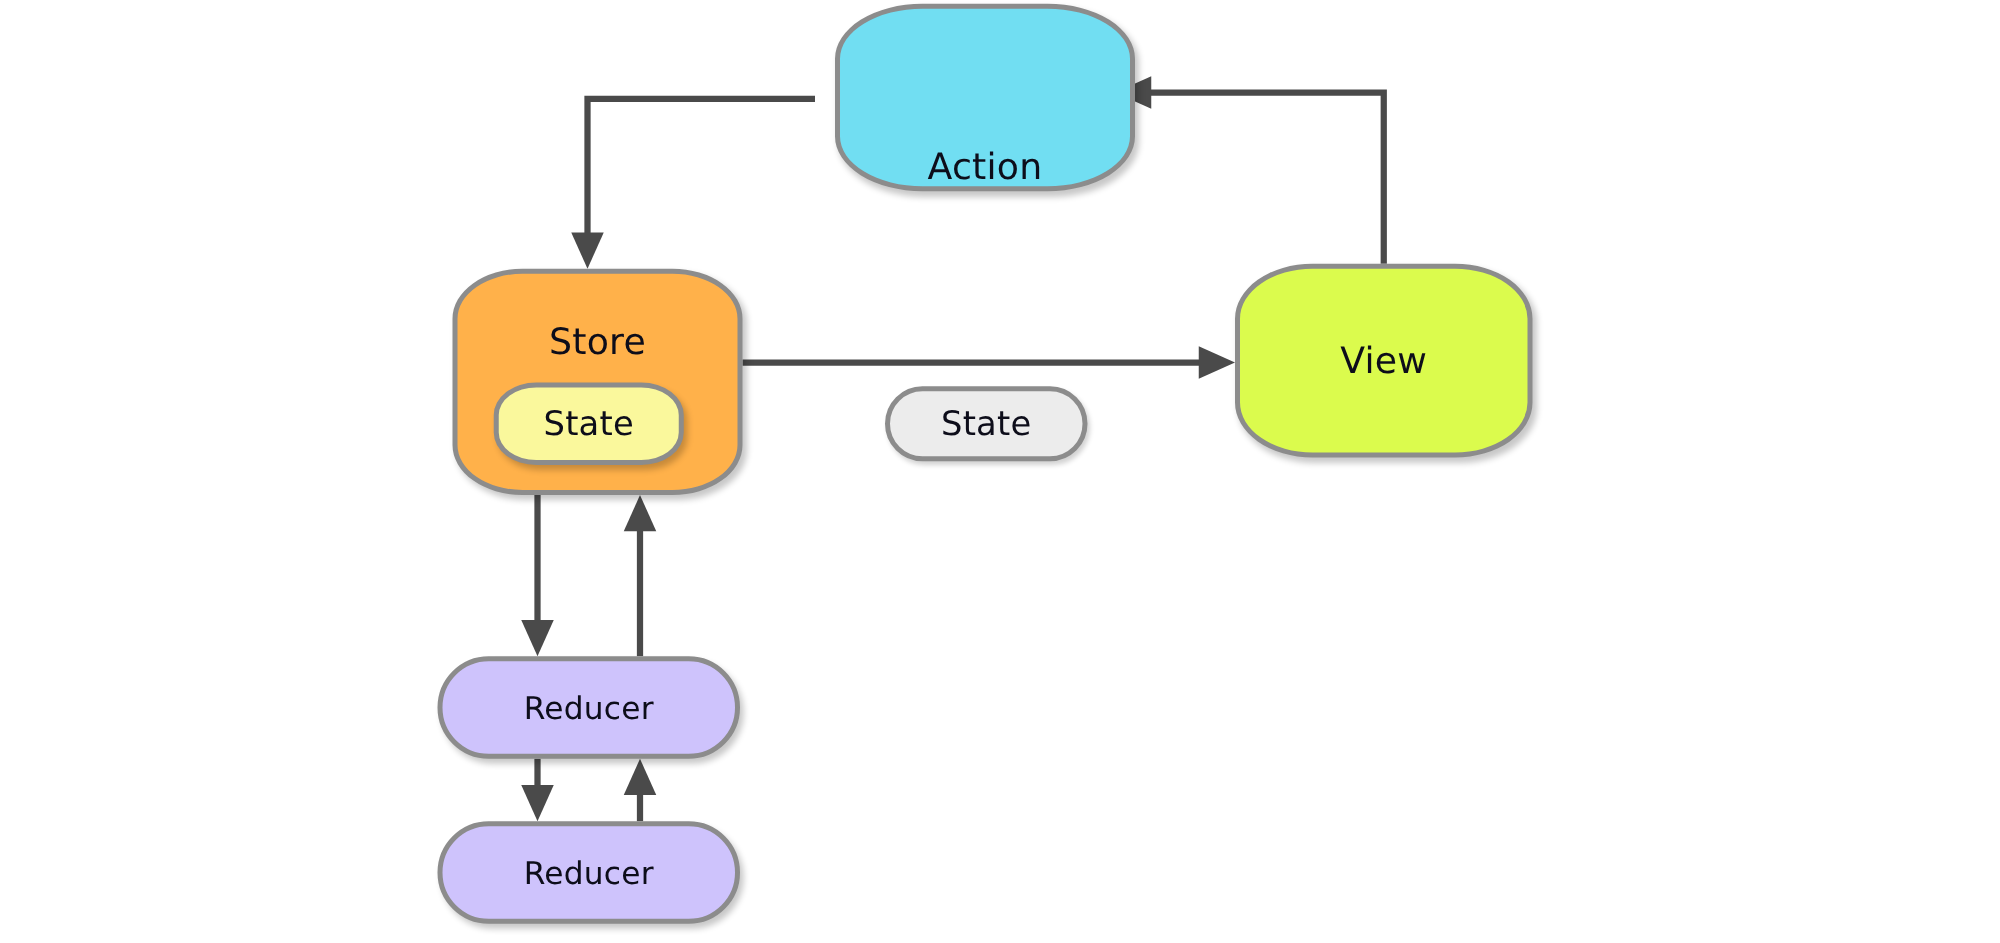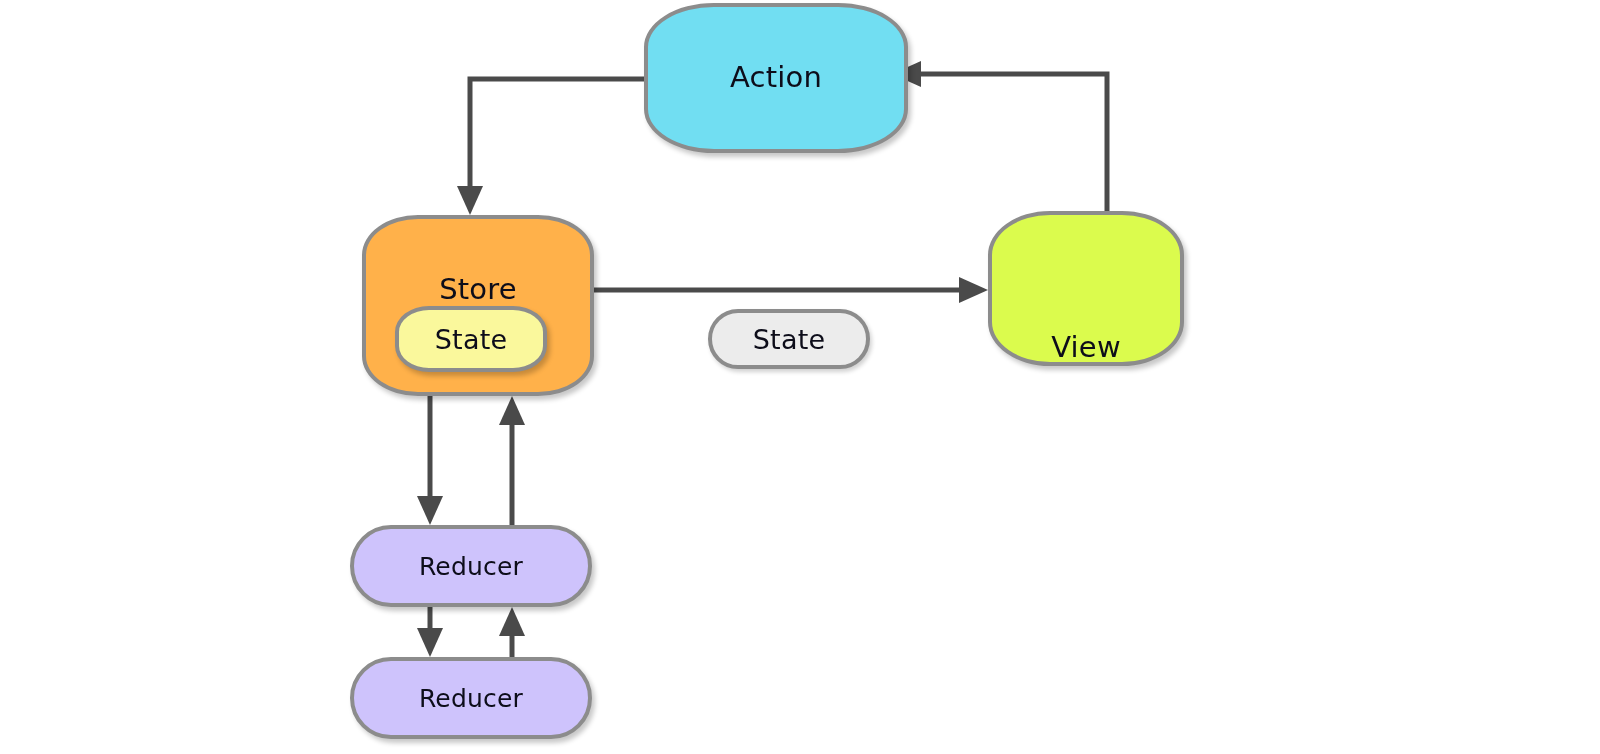--- a/index.html
+++ b/index.html
@@ -39,63 +39,63 @@
   }
   .node-label {
     font-size: 29px;
     color: #0d0d1a;
     letter-spacing: 0.2px;
     line-height: 1;
     user-select: none;
   }
   
   .node-action {
-    left: 644px;
+    left: 668px;
     top: 3px;
-    width: 264px;
+    width: 240px;
     height: 150px;
     border-radius: 70px / 44px;
+    align-items: flex-end;
   }
   .node-action .node-label {
     position: relative;
     top: -1px;
   }
   
   .node-store {
     left: 362px;
     top: 215px;
     width: 232px;
     height: 181px;
     border-radius: 56px / 40px;
     flex-direction: column;
     justify-content: flex-start;
-    padding-top: 56px;
+    padding-top: 40px;
   }
   .node-store > .node-label {
     font-size: 29px;
   }
   
   .node-state-inner {
     left: 395px;
     top: 306px;
     width: 152px;
     height: 66px;
     border-radius: 34px / 26px;
   }
   .node-state-inner .node-label {
     font-size: 27px;
   }
   
   .node-view {
     left: 988px;
     top: 211px;
-    width: 196px;
+    width: 238px;
     height: 155px;
     border-radius: 62px / 44px;
-    align-items: flex-end;
   }
   
   .node-state-edge {
     left: 708px;
     top: 309px;
     width: 162px;
     height: 60px;
     border-radius: 30px;
     border-width: 4px;
     box-shadow: 2px 3px 4px rgba(0,0,0,0.18);

